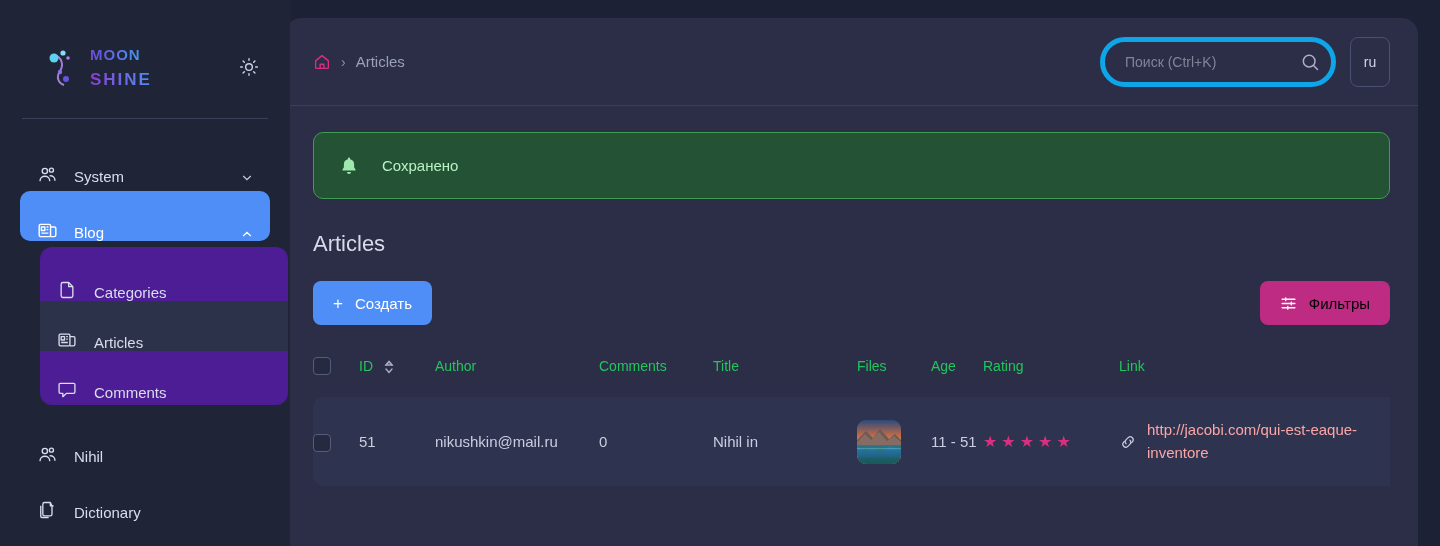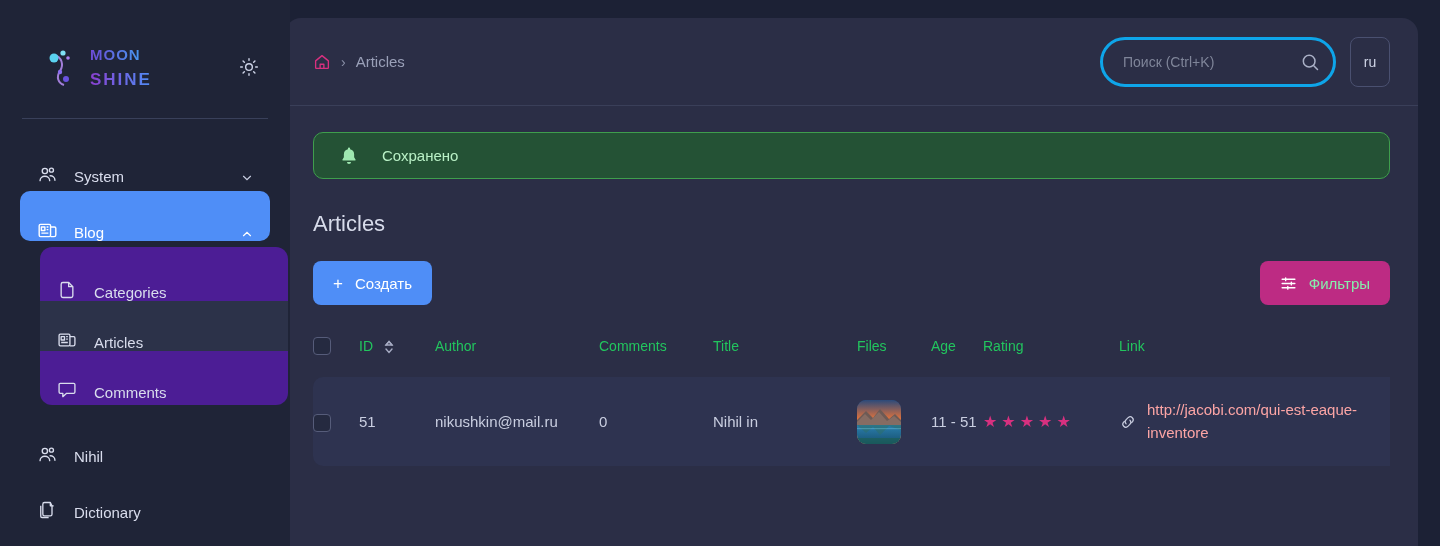--- a/index.html
+++ b/index.html
@@ -88,21 +88,21 @@
   .bc-sep { color: #8a90a8; font-size: 14px; }
   .bc-text { color: #9aa0b8; font-size: 15px; }
 
   .search-wrap {
     margin-left: auto; position: relative;
     width: 236px; height: 50px;
   }
   .search-box {
     width: 100%; height: 100%;
     background: transparent;
-    border: 3px solid #0ea5e9; border-radius: 25px;
+    border: 5px solid #0ea5e9; border-radius: 25px;
     color: #84cc16; font-size: 14px;
     padding: 0 46px 0 20px;
     font-family: "Liberation Sans", sans-serif;
     outline: none;
   }
   .search-box::placeholder { color: #7b melhores; }
   .search-box::placeholder { color: #7f8599; }
   .search-ic { position: absolute; right: 16px; top: 15px; width: 20px; height: 20px; cursor:pointer;}
   .lang-btn {
     margin-left: 14px; width: 40px; height: 50px;
@@ -111,42 +111,42 @@
     display: flex; align-items: center; justify-content: center;
     cursor: pointer; background: transparent;
     font-family: "Liberation Sans", sans-serif;
   }
 
   .content { padding: 0 28px; }
 
   .alert {
     margin-top: 26px;
     background: #245235; border: 1px solid #3f9e4d;
-    border-radius: 10px; height: 47px;
+    border-radius: 10px; height: 67px;
     display: flex; align-items: center; padding: 0 24px;
   }
   .alert .bell { width: 22px; height: 22px; margin-right: 22px; }
   .alert .msg { color: #b9f0c6; font-size: 15px; }
 
   .page-title {
     color: #d7dbea; font-size: 22px; font-weight: normal;
     margin-top: 32px;
   }
 
   .actions {
     display: flex; align-items: center; margin-top: 24px;
   }
   .btn {
     height: 44px; border-radius: 8px; border: none;
     display: inline-flex; align-items: center; gap: 12px;
     padding: 0 20px; font-size: 15px; cursor: pointer;
     font-family: "Liberation Sans", sans-serif;
   }
   .btn-create { background: #4f8ef7; color: #fff; }
-  .btn-filter { background: #bd2b83; color: #86efac; margin-left: auto; }
+  .btn-filter { background: #bd2b83; color: #000000; margin-left: auto; }
   .plus-ic { font-size: 17px; line-height: 1; }
 
   
   table { width: 100%; border-collapse: collapse; margin-top: 32px; table-layout: fixed; }
   thead th {
     text-align: left; font-weight: normal;
     color: #22c55e; font-size: 14px;
     padding: 0 0 22px 0; white-space: nowrap; margin-top: 24px;
   }
   .col-chk   { width: 46px; }

